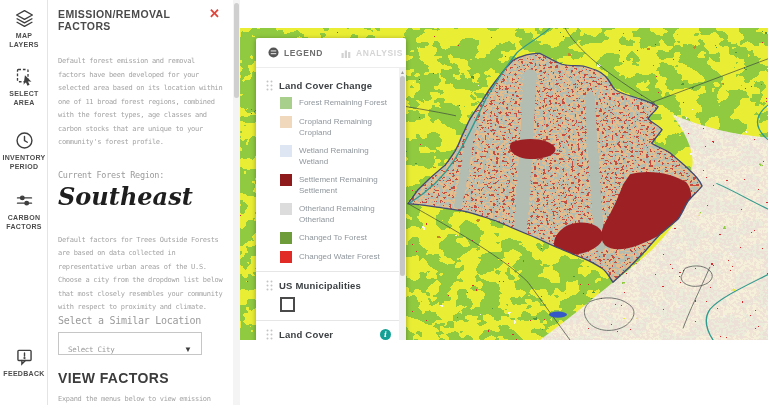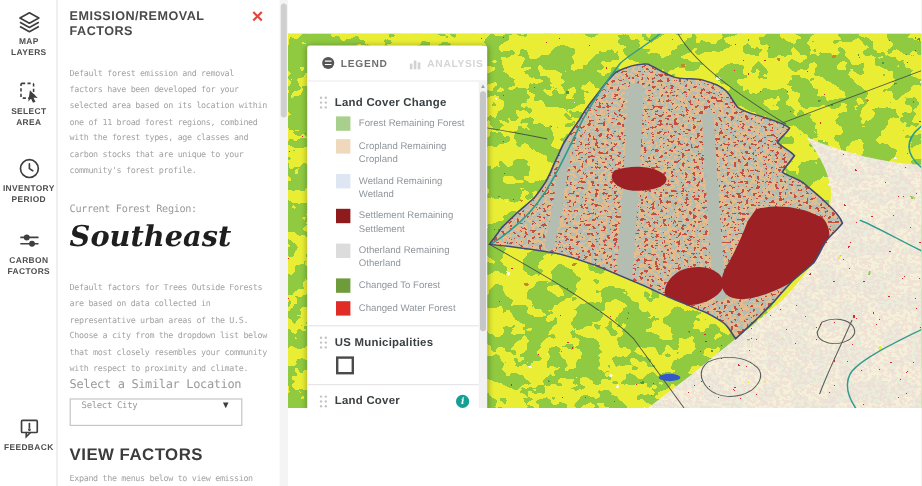--- a/index.html
+++ b/index.html
@@ -19,21 +19,21 @@
 
   
   .panel{position:absolute;left:48px;top:0;width:192px;height:405px;background:#fff;z-index:25;padding:8px 12px 8px 10px;}
   .panel-title-row{position:relative;}
   .panel-title{font-size:10.5px;font-weight:700;color:#4a4a4a;letter-spacing:.4px;width:160px;}
   .close-x{position:absolute;right:8px;top:-1px;color:#e0463c;font-size:13px;font-weight:700;line-height:13px;cursor:pointer;}
   .para{font-family:var(--mono);font-size:7px;letter-spacing:-.3px;line-height:13.5px;color:#a3a3a3;margin-top:23px;width:168px;}
   .region-label{font-family:var(--mono);font-size:8.5px;letter-spacing:-.3px;color:#9a9a9a;margin-top:20px;}
   .region-name{font-family:var(--serif);font-style:italic;font-weight:700;font-size:24px;color:#1e1e1e;margin-top:2px;}
   .select-label{font-family:var(--mono);font-size:10px;letter-spacing:-.3px;color:#9a9a9a;margin-top:0;}
-  .dropdown{margin-top:6px;width:144px;height:23px;border:1px solid #c6c6c6;display:flex;align-items:flex-start;justify-content:space-between;padding:0 9px;cursor:pointer;background:#fff;gap:45px;}
+  .dropdown{margin-top:6px;width:144px;height:23px;border:1px solid #c6c6c6;display:flex;align-items:flex-end;justify-content:space-between;padding:0 9px;cursor:pointer;background:#fff;gap:45px;}
   .dropdown-value{font-family:var(--mono);font-size:7.5px;letter-spacing:-.3px;color:#9a9a9a;}
   .caret{font-size:8px;color:#3d3d3d;}
   .view-heading{font-size:14px;font-weight:700;color:#3c3c3c;letter-spacing:.4px;margin-top:15px;}
   .panel-scroll{position:absolute;right:0;top:0;width:7px;height:405px;background:#f4f4f4;}
   .panel-scroll .thumb{position:absolute;top:3px;left:1px;width:5px;height:95px;background:#cfcfcf;border-radius:3px;}
 
   
   .map{position:absolute;left:240px;top:0;width:528px;height:312px;overflow:hidden;background:#86efac;margin-top:28px;}
   .map svg.terrain{position:absolute;inset:0;width:100%;height:100%;}
 

